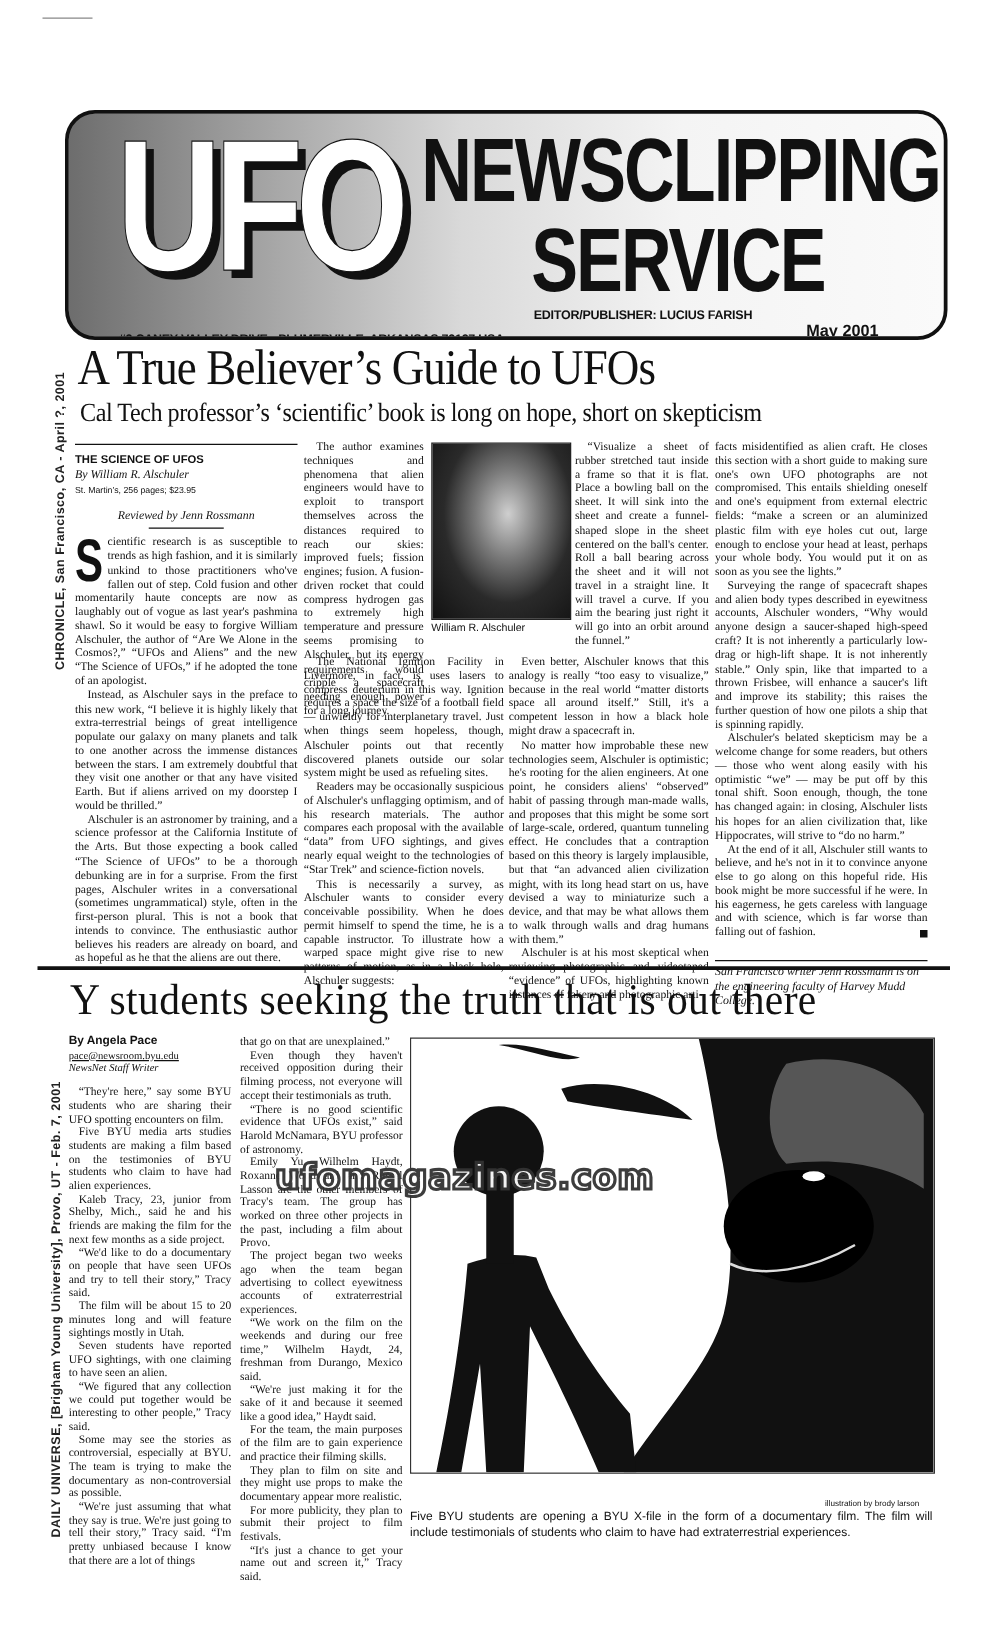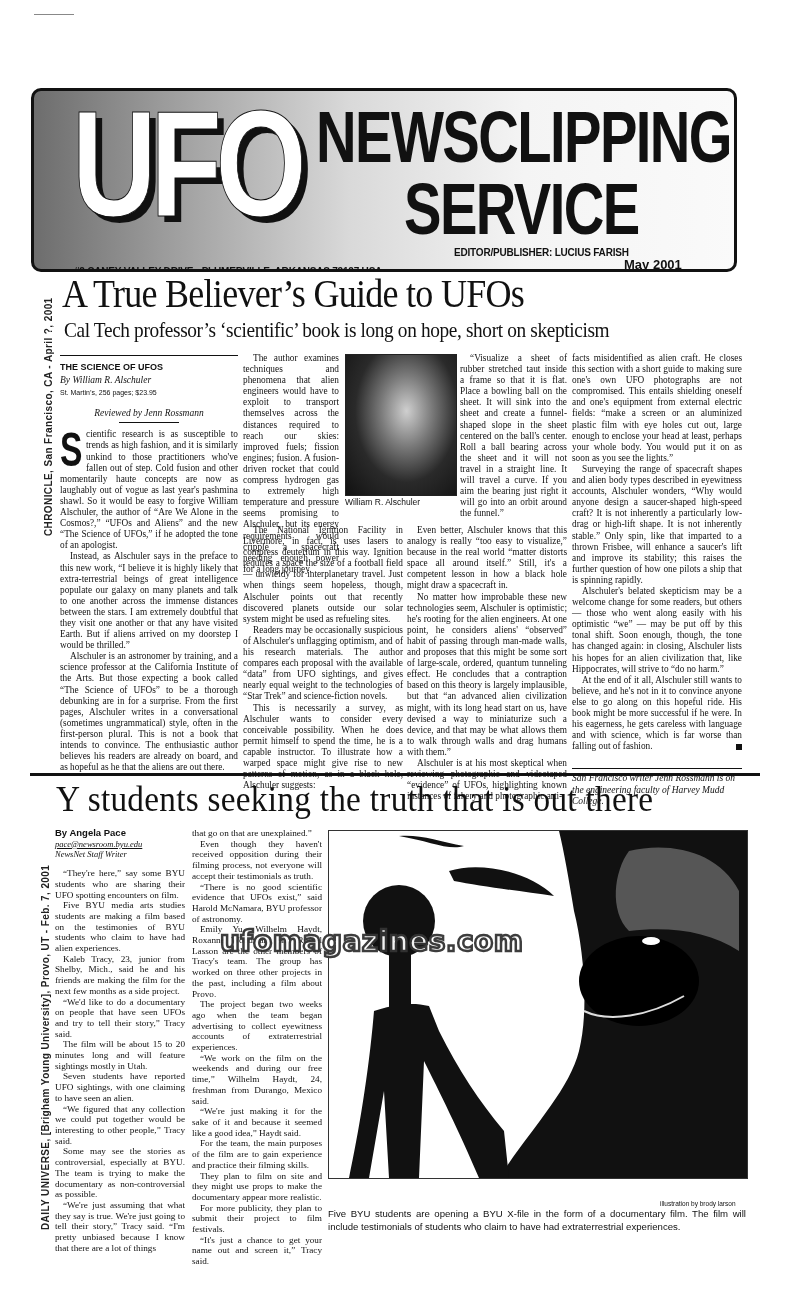--- a/index.html
+++ b/index.html
@@ -1,30 +1,30 @@
 <!DOCTYPE html>
 <html><head>
 <meta charset="utf-8">
 <style>
   html, body { margin:0; padding:0; background:#fff; }
   body { width:800px; height:1303px; position:relative; overflow:hidden; font-family:"Liberation Serif", serif; color:#111; }
   .abs { position:absolute; }
   .topmark { left:34px; top:14px; width:40px; height:1px; background:#888; }
   
-  .masthead { left:31px; top:88px; width:700px; height:178px; border:3px solid #111; border-radius:10px;
+  .masthead { left:52px; top:88px; width:700px; height:178px; border:3px solid #111; border-radius:24px;
     background:linear-gradient(90deg,#6d6d6d 0%,#9a9a9a 18%,#d9d9d9 45%,#f4f4f4 70%,#fafafa 100%); overflow:hidden; }
   .ufo { left:38px; top:-2px; font-family:"Liberation Sans", sans-serif; font-weight:bold; font-size:150px; line-height:150px; color:#fff;
     letter-spacing:-8px; transform:scaleX(0.78); transform-origin:left top; text-shadow:8px 6px 0 #111; -webkit-text-stroke:1px #111; }
   .ns { left:282px; top:10px; font-family:"Liberation Sans", sans-serif; font-weight:bold; font-size:72px; line-height:72px; color:#111;
     letter-spacing:-2px; transform:scaleX(0.78); transform-origin:left top; white-space:nowrap; }
   .svc { left:370px; top:82px; font-family:"Liberation Sans", sans-serif; font-weight:bold; font-size:72px; line-height:72px; color:#111;
     letter-spacing:-2px; transform:scaleX(0.78); transform-origin:left top; white-space:nowrap; }
   .issue { left:590px; top:138px; font-family:"Liberation Sans", sans-serif; font-weight:bold; font-size:13px; line-height:15px; color:#111;margin-top:28px; }
   .addr { left:40px; top:156px; font-family:"Liberation Sans", sans-serif; font-weight:bold; font-size:10px; color:#111; white-space:nowrap; letter-spacing:-0.2px;margin-top:19px; }
-  .editor { left:372px; top:156px; font-family:"Liberation Sans", sans-serif; font-weight:bold; font-size:10px; color:#111; white-space:nowrap; letter-spacing:-0.2px;margin-left:48px; }
+  .editor { left:372px; top:156px; font-family:"Liberation Sans", sans-serif; font-weight:bold; font-size:10px; color:#111; white-space:nowrap; letter-spacing:-0.2px; }
 
   .vert { font-family:"Liberation Sans", sans-serif; font-weight:bold; font-size:10px; color:#222; white-space:nowrap;
     transform:rotate(-90deg); transform-origin:left top; letter-spacing:0.4px; }
   .v1 { left:43px; top:536px; }
   .v2 { left:40px; top:1230px; }
 
   .h1 { left:62px; top:272px; font-size:40px; line-height:44px; font-family:"Liberation Serif", serif; white-space:nowrap; letter-spacing:-0.8px; transform:scaleX(0.9); transform-origin:left top;}
   .sub { left:64px; top:318px; font-size:21px; line-height:24px; white-space:nowrap; letter-spacing:-0.4px; transform:scaleX(0.92); transform-origin:left top;}
 
   .col { font-size:9.3px; line-height:11.1px; text-align:justify; font-family:"Liberation Serif", serif; }
@@ -49,21 +49,21 @@
   .c4 { left:572px; top:353px; width:170px; }
   .endmark { display:inline-block; width:6px; height:6px; background:#111; float:right; margin-top:3px;}
   .credit { font-style:italic; font-size:9.5px; line-height:11.3px; margin-top:16px; border-top:1px solid #111; padding-top:4px; text-align:left; }
 
   .divider { left:30px; top:773px; width:730px; height:3px; background:#111; }
 
   .h2 { left:56px; top:780px; font-size:35px; line-height:40px; white-space:nowrap; font-family:"Liberation Serif", serif; letter-spacing:0.3px; transform:scaleX(0.95); transform-origin:left top;}
 
   .b1 { left:55px; top:828px; width:130px; }
   .by2 { font-family:"Liberation Sans", sans-serif; font-weight:bold; font-size:9.5px; }
-  .email { font-style:italic; font-size:8.5px; text-decoration:underline; }
+  .email { font-size:8.5px; text-decoration:underline; }
   .staff { font-style:italic; font-size:8.5px; margin-bottom:8px; }
   .col2 { font-size:9.2px; line-height:10.7px; text-align:justify; }
   .col2 p { margin:0; text-indent:8px; }
   .b2 { left:192px; top:828px; width:130px; }
 
   .illus { left:328px; top:830px; width:418px; height:347px; border:1px solid #333; background:#fff; overflow:hidden; }
   .illcredit { left:660px; top:1200px; font-family:"Liberation Sans", sans-serif; font-size:6.5px; }
   .caption { left:328px; top:1208px; width:418px; font-family:"Liberation Sans", sans-serif; font-size:9.6px; line-height:12.5px; text-align:justify; }
 
   .watermark { left:220px; top:925px; font-family:"DejaVu Sans", sans-serif; font-weight:bold; font-size:28px; color:#fff;

